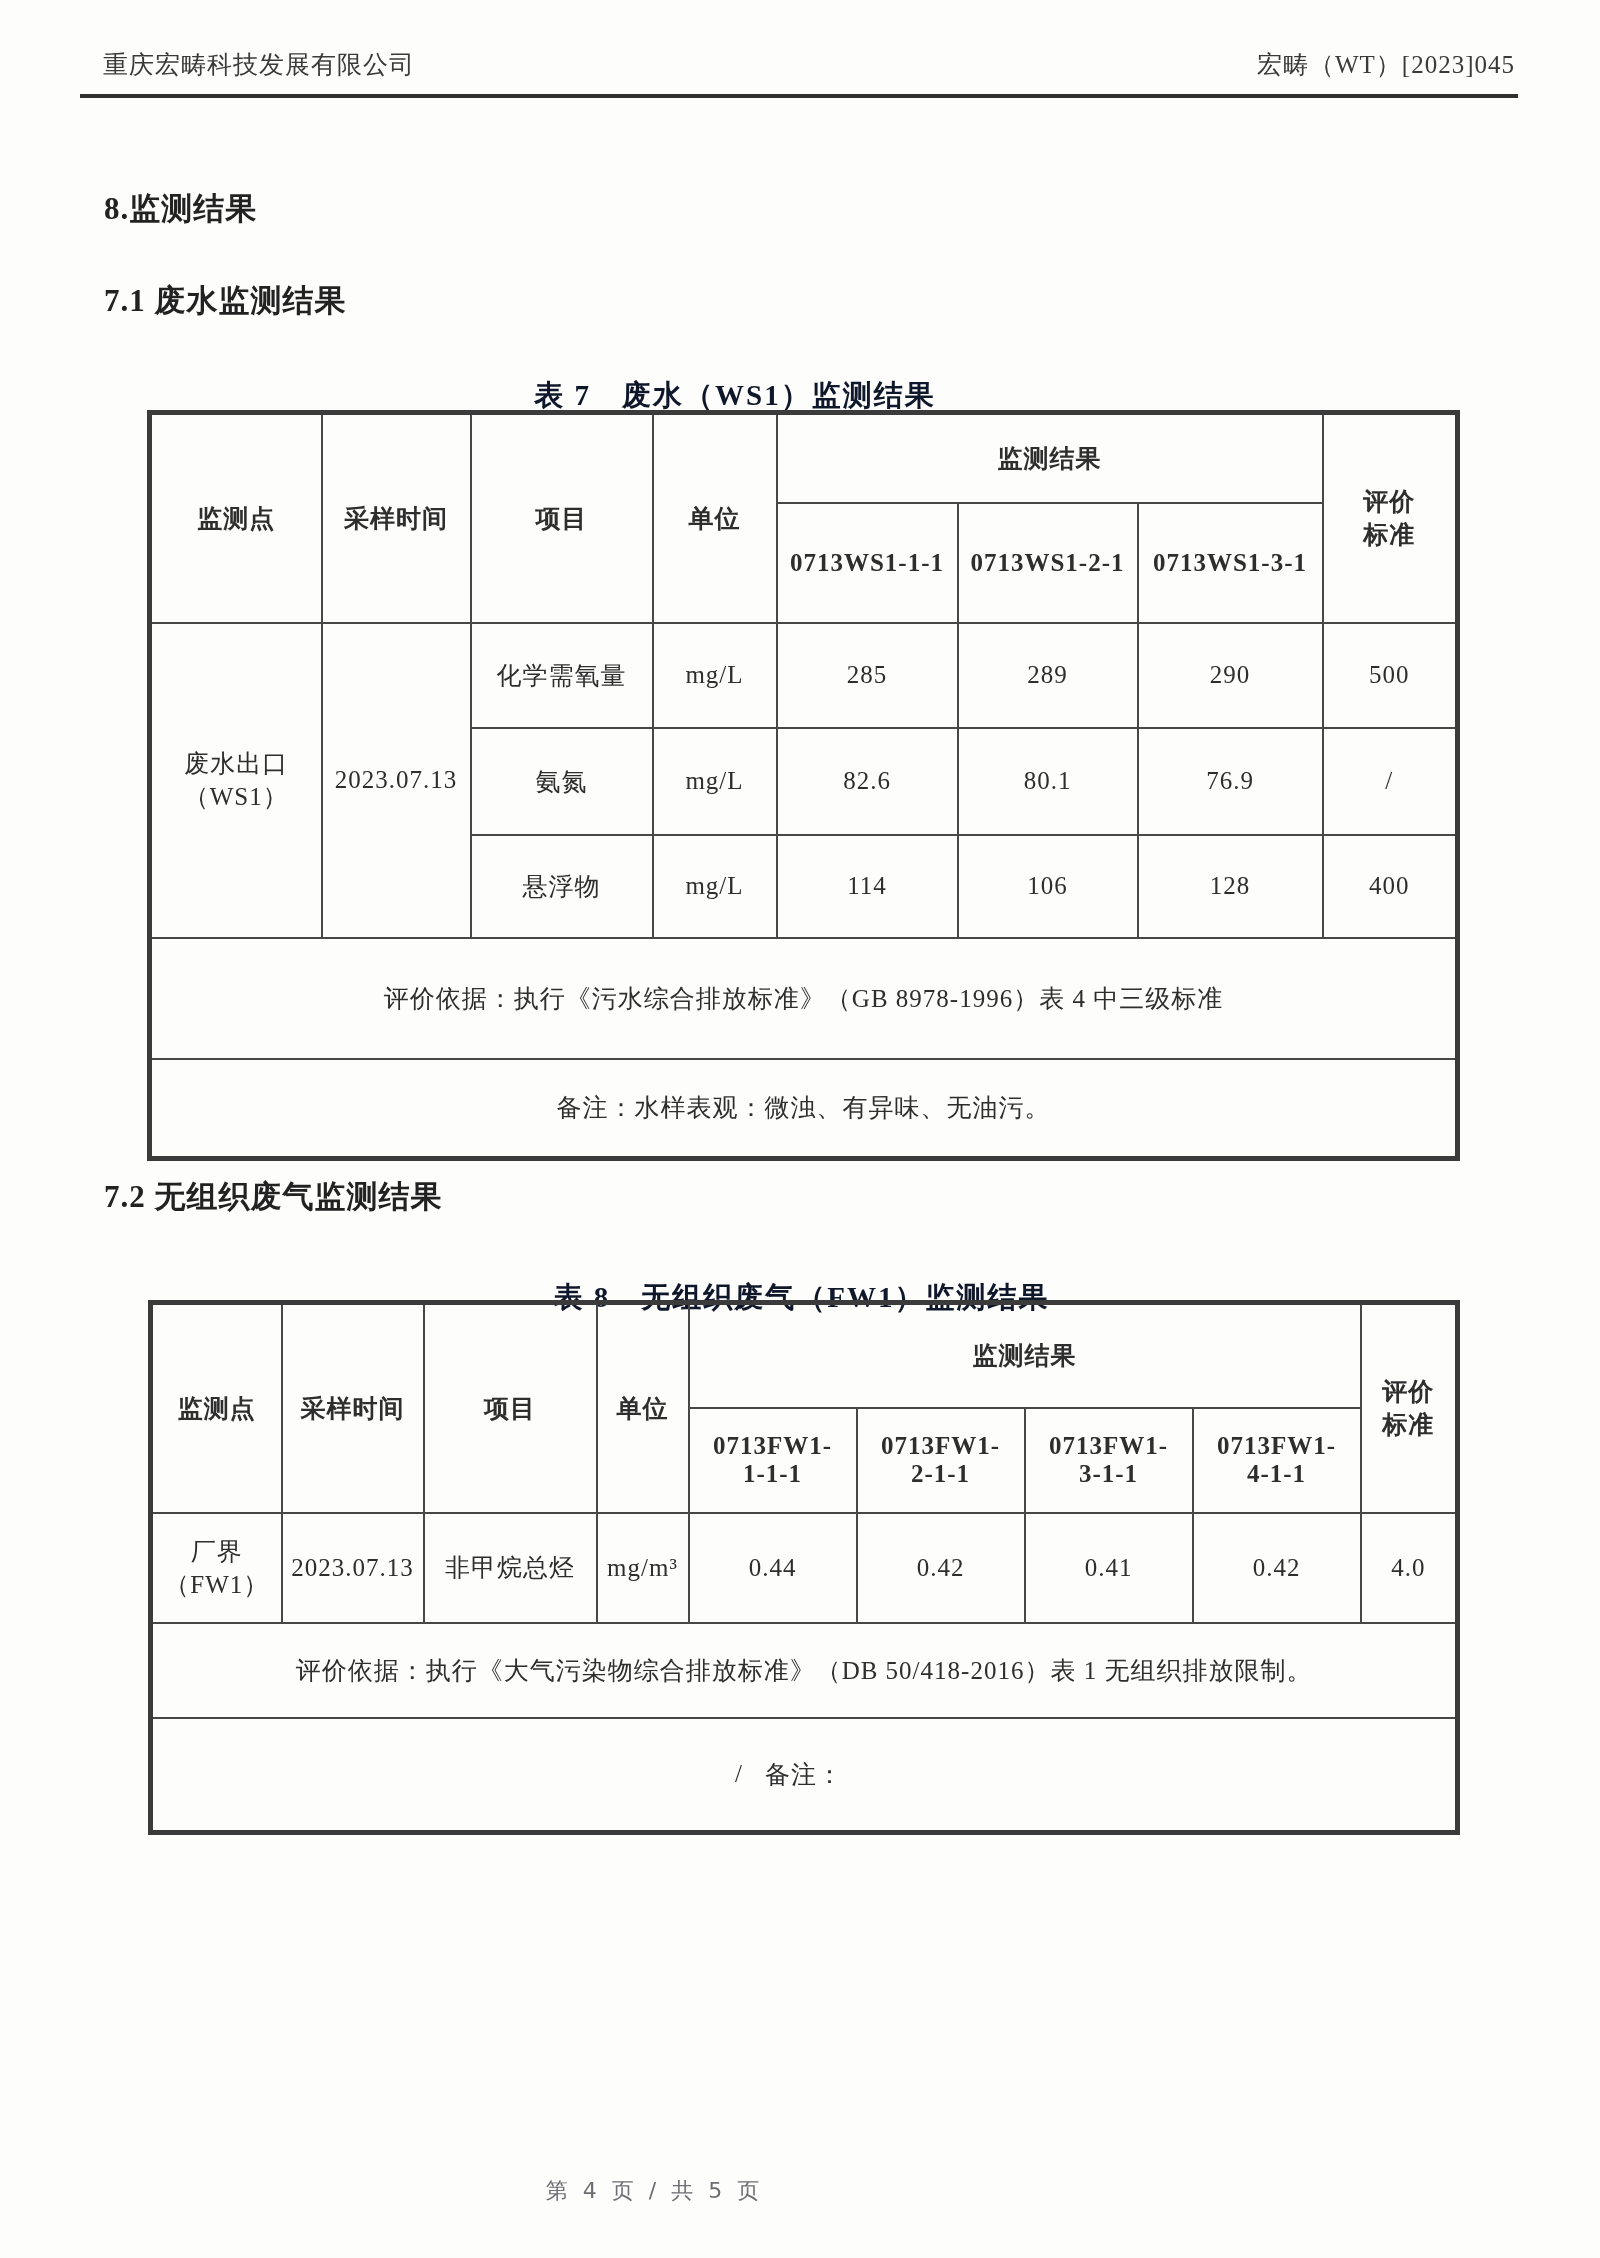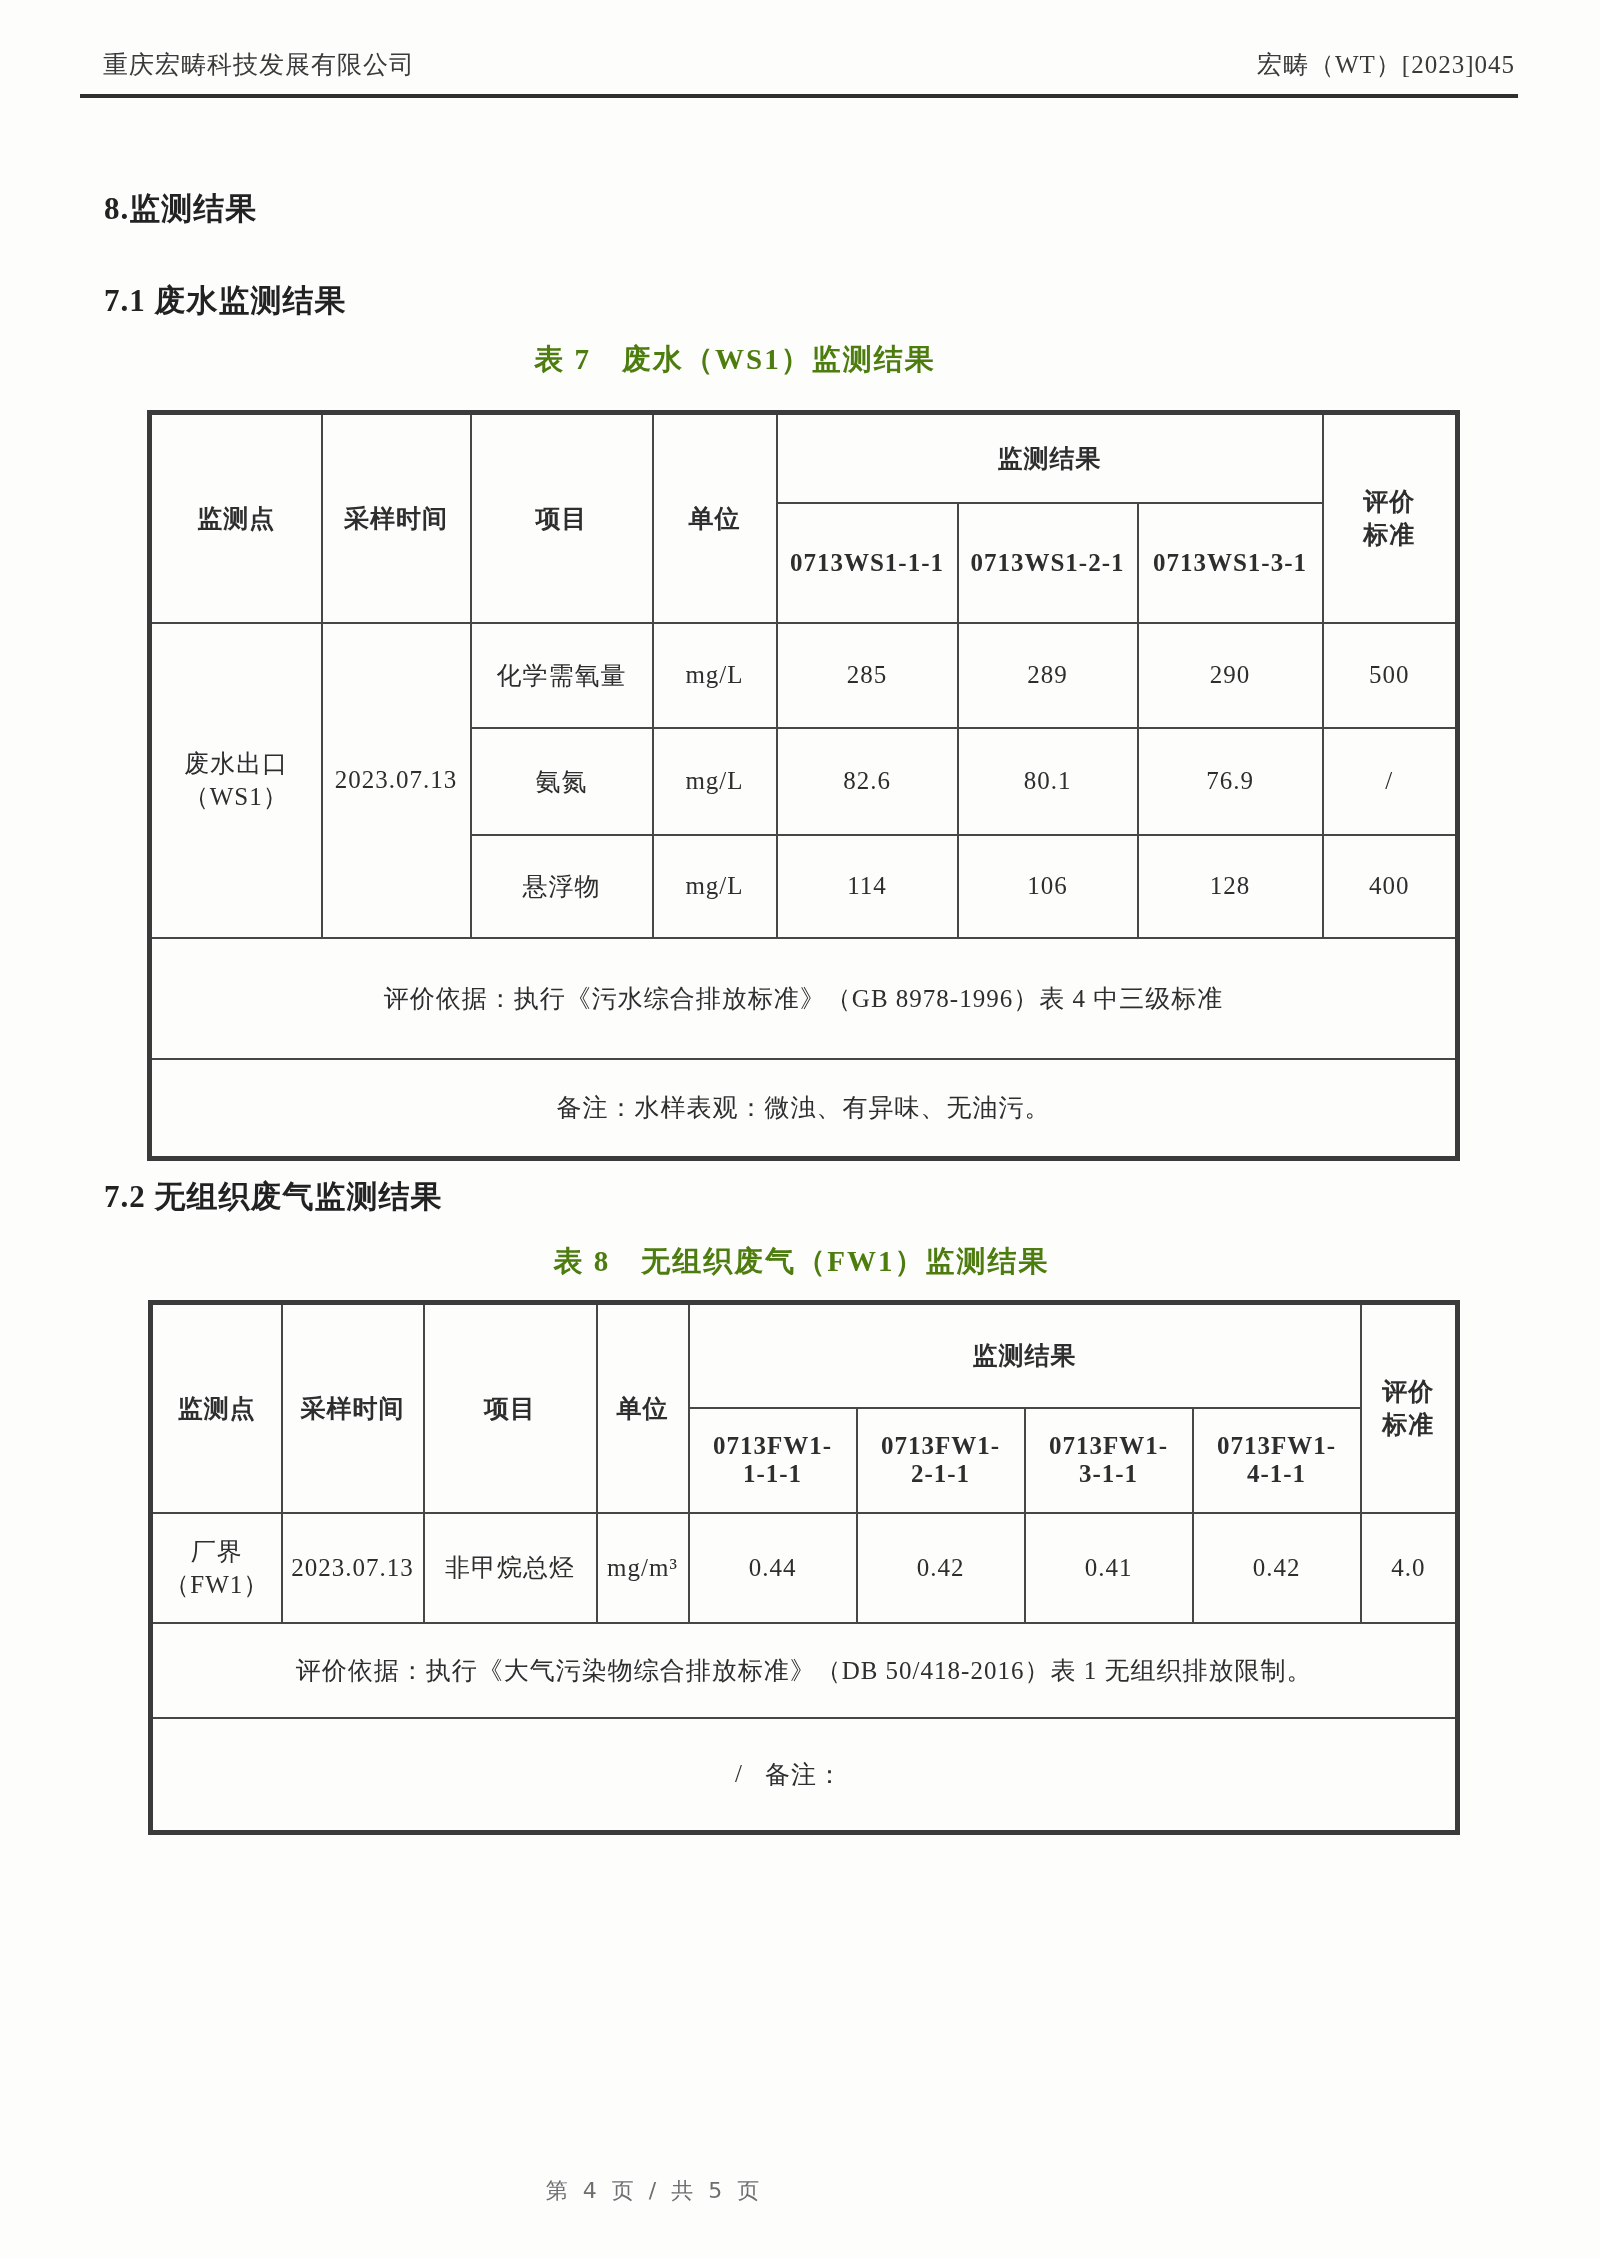--- a/index.html
+++ b/index.html
@@ -28,21 +28,21 @@
   
   .h-sec{
     position:absolute;left:104px;
     font-size:31px;font-weight:bold;color:#222;letter-spacing:1px;
   }
   #h7{top:188px;}
   #h71{top:280px;}
   #h72{top:1176px;}
   .tbl-caption{
     position:absolute;text-align:center;
-    font-size:29px;font-weight:bold;color:#4d7c0f;letter-spacing:2px;
+    font-size:29px;font-weight:bold;color:#0f172a;letter-spacing:2px;margin-top:36px;
   }
   #cap7{left:0;top:340px;width:1470px;}
   #cap8{left:148px;top:1242px;width:1307px;}
   
   table.mon{
     position:absolute;
     border-collapse:collapse;table-layout:fixed;
     background:transparent;
   }
   #table7{left:147px;top:410px;width:1308px;}

